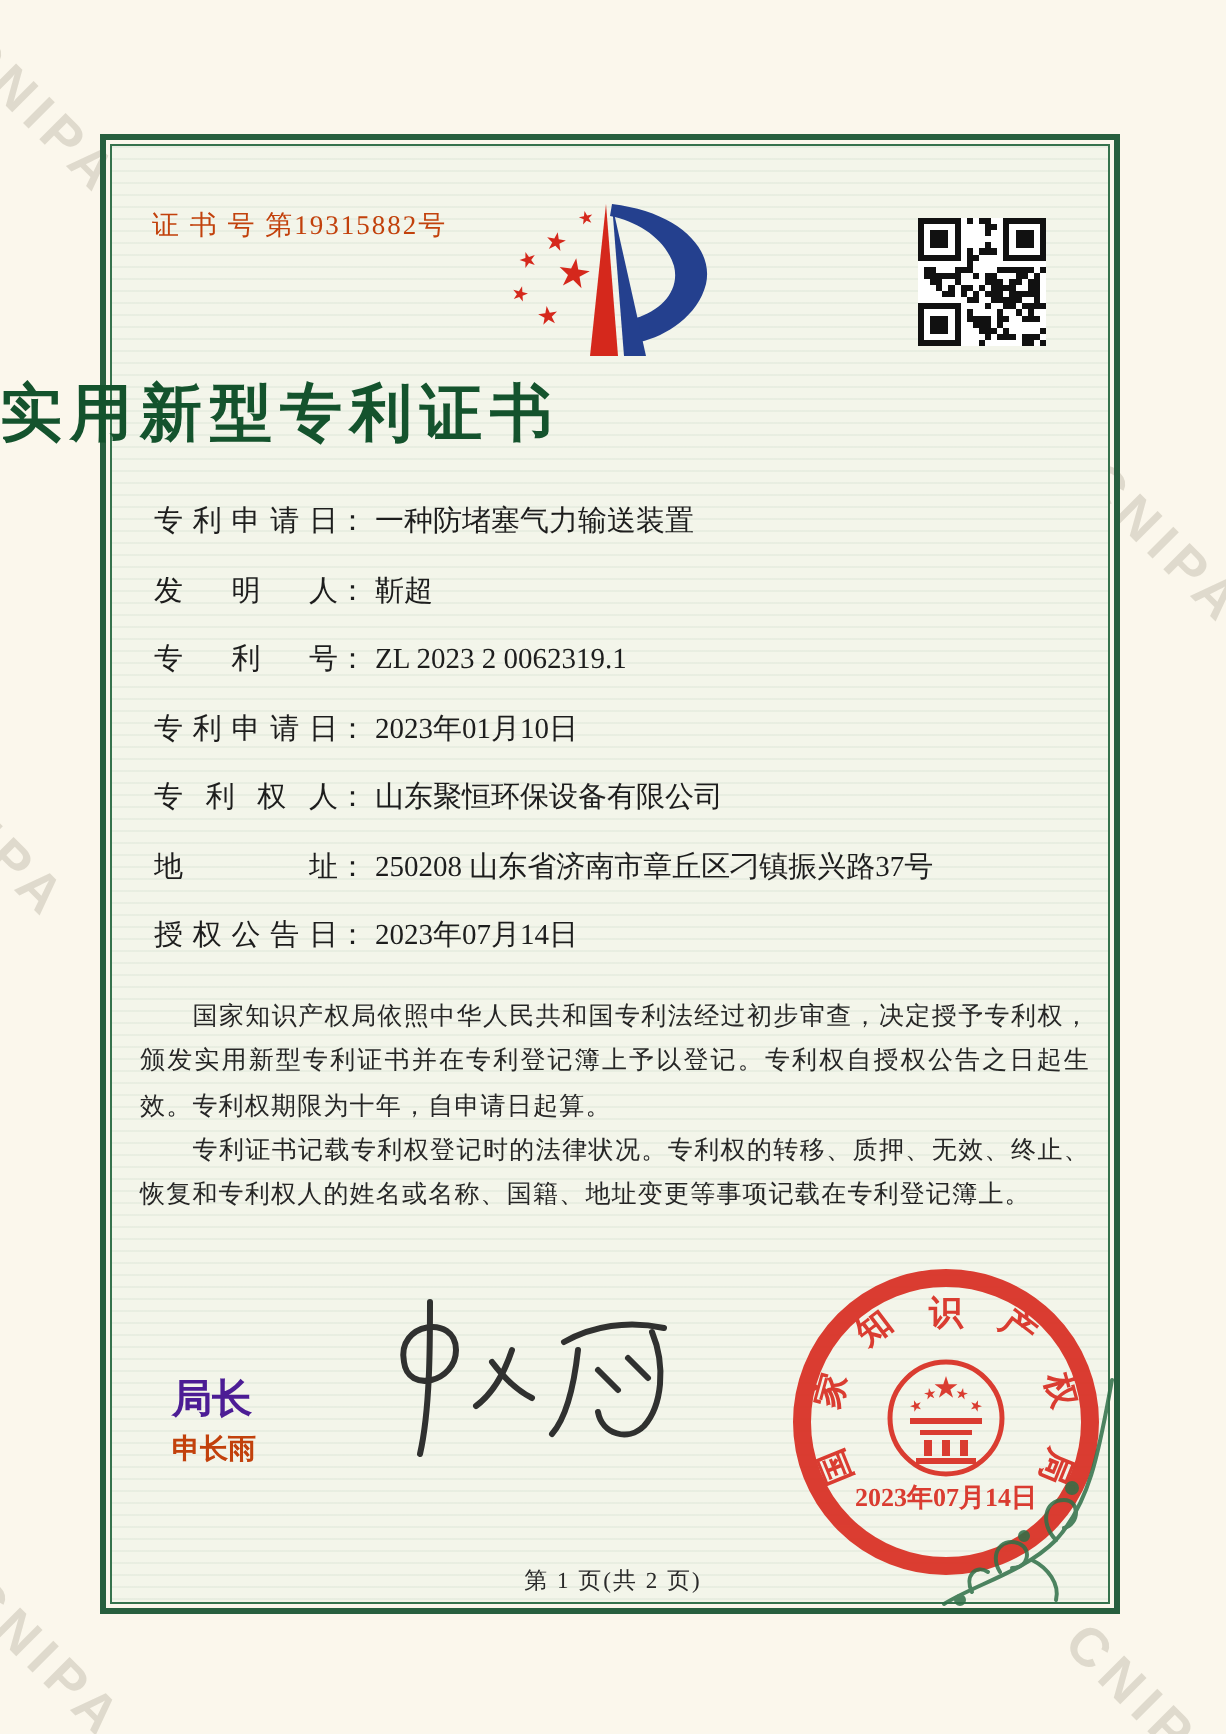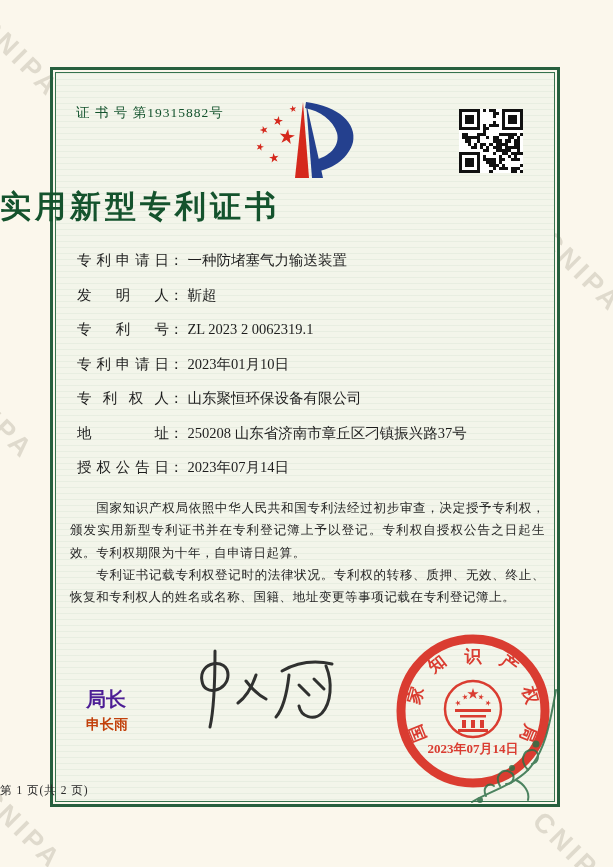--- a/index.html
+++ b/index.html
@@ -30,21 +30,21 @@
     background:transparent;
   }
   .frame-inner{
     position:absolute;left:2px;top:2px;right:2px;bottom:2px;
     border:1px solid #35724d;
     background-color:#f3f5ea;
     background-image:repeating-linear-gradient(180deg,
       rgba(137,173,148,0.10) 0 1px, rgba(0,0,0,0) 1px 6px);
   }
 
-  .cert-no{position:absolute;left:76px;top:104px;font-size:13.5px;letter-spacing:1px;color:#14532d;}
+  .cert-no{position:absolute;left:76px;top:104px;font-size:13.5px;letter-spacing:1px;color:#c2410c;}
 
   .logo{position:absolute;left:243px;top:96px;}
   .qr{position:absolute;left:459px;top:109px;}
 
   .title{
     position:absolute;left:0;top:186px;width:613px;margin:0;
     font-size:31px;font-weight:700;letter-spacing:4px;color:#14532d;
   }
 
   .fields{position:absolute;left:77px;top:251px;width:470px;font-size:14.5px;}
@@ -67,21 +67,21 @@
   .p2{top:564px;}
 
   .sig-title{position:absolute;left:86px;top:686px;font-family:Liberation Mono, monospace;font-size:20px;font-weight:600;color:#4c1d95;}
   .sig-name{position:absolute;left:86px;top:716px;font-family:"Liberation Sans","DejaVu Sans",sans-serif;font-size:14px;font-weight:600;color:#c2410c;}
   .sig-hand{position:absolute;left:168px;top:645px;}
 
   .seal{position:absolute;left:391px;top:629px;width:164px;height:164px;}
 
   .flourish{position:absolute;left:466px;top:688px;}
 
-  .page-info{position:absolute;left:0;top:783px;width:613px;font-size:11.5px;letter-spacing:1px;color:#2a2a2a;}
+  .page-info{position:absolute;left:0;top:783px;width:613px;text-align:center;font-size:11.5px;letter-spacing:1px;color:#2a2a2a;}
   .footer-note{position:absolute;left:0;top:824px;width:613px;text-align:center;font-size:13.5px;letter-spacing:3px;color:#333;}
 </style>
 </head>
 <body>
 
 <div class="stage">
 
   <div class="wm" style="left:-6px;top:10px;">CNIPA</div>
   <div class="wm" style="left:556px;top:225px;">CNIPA</div>
   <div class="wm" style="left:-32px;top:372px;">CNIPA</div>

